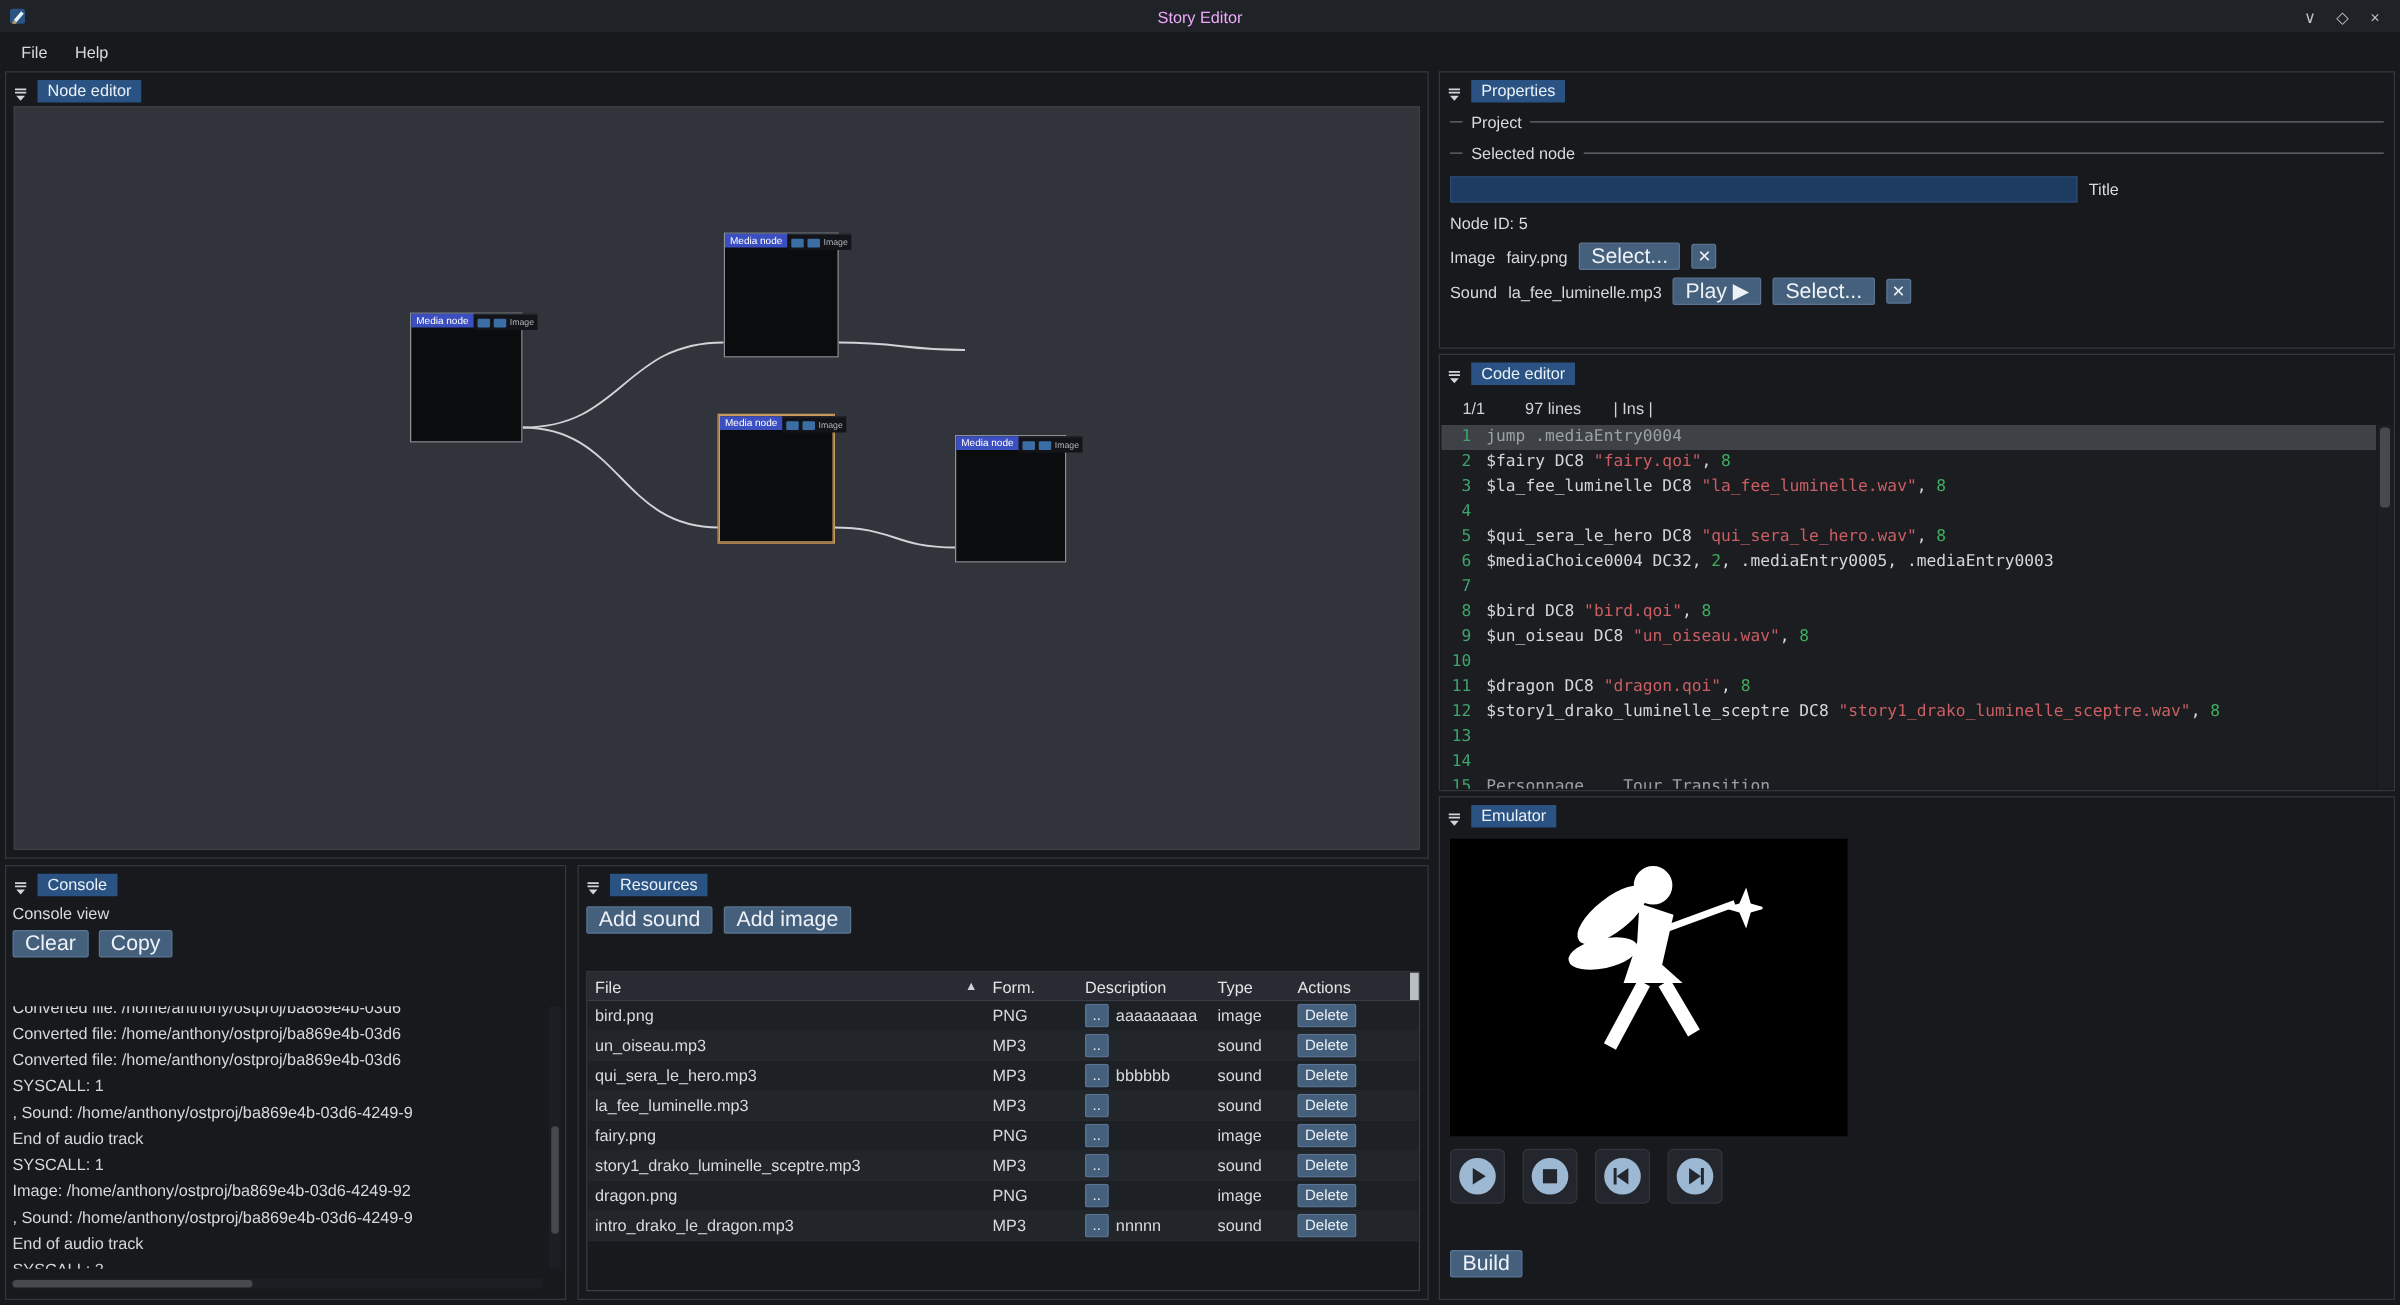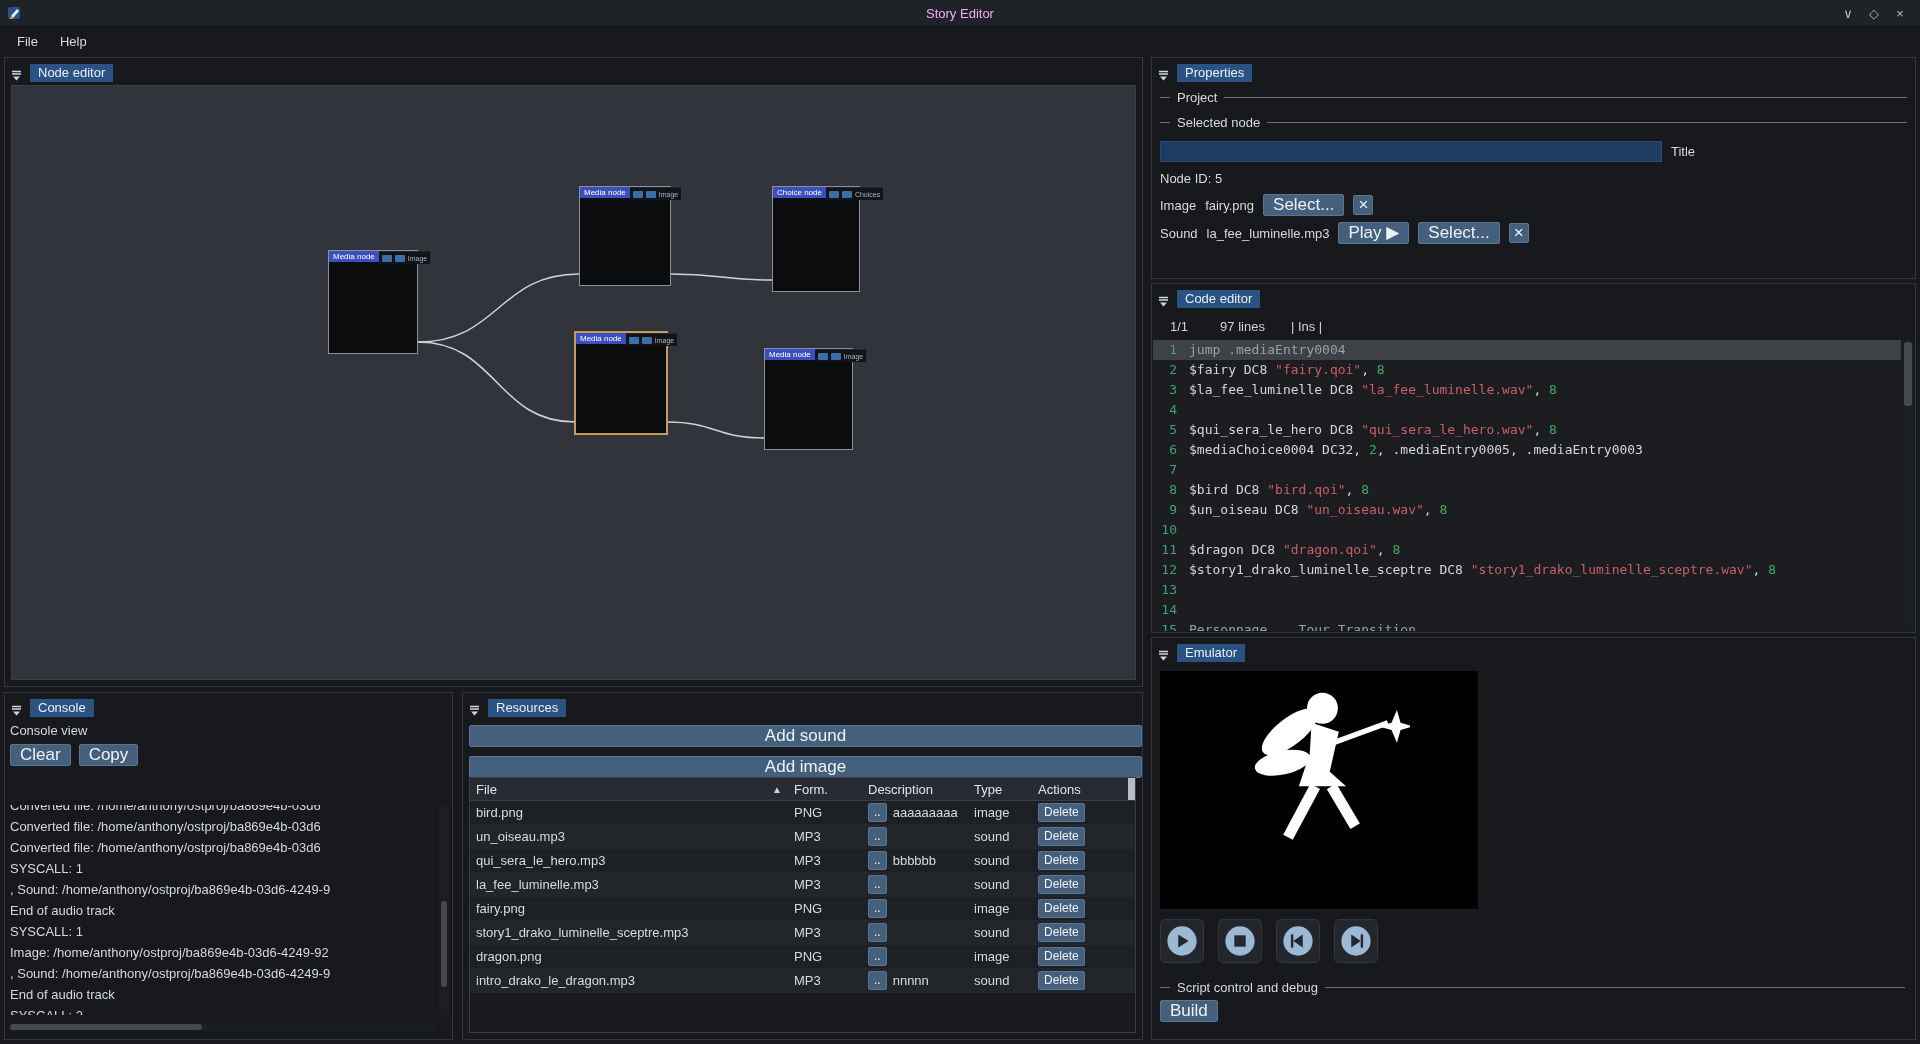--- a/index.html
+++ b/index.html
@@ -67,21 +67,21 @@
   .console-body { position:absolute; left:0; right:0; top:24px; bottom:0; font-size:13px; }
   .console-view-label { margin:6px 0 0 5px; }
   .console-btns { display:flex; gap:8px; margin:6px 0 0 5px; }
   .console-log { position:absolute; left:5px; right:18px; top:88px; bottom:24px; overflow:hidden; line-height:21px; white-space:nowrap; color:#d6d9dc; }
   .console-log .console-line:first-child { margin-top:-10px; }
   .console-vscroll { right:3px; top:88px; bottom:24px; width:10px; }
   .console-hscroll { left:5px; right:18px; bottom:8px; }
 
   
   .res-body { position:absolute; left:0; right:0; top:24px; bottom:0; font-size:13px; }
-  .res-btns { display:flex; gap:9px; margin:8px 0 0 6px;flex-direction:column; }
+  .res-btns { display:flex; gap:9px; margin:8px 0 0 6px; }
   .res-table { position:absolute; left:6px; right:6px; top:60px; bottom:6px; border:1px solid #3a3e44; background:#17191d; overflow:hidden; }
   .res-header { display:flex; background:#282b31; height:23px; border-bottom:1px solid #3a3e44; align-items:center; }
   .res-header .cell { color:#e2e5e8; }
   .cell { padding:0 6px; overflow:hidden; white-space:nowrap; display:flex; align-items:center; gap:6px; }
   .c-file { width:318px; flex:none; justify-content:flex-start; }
   .c-file .sort { margin-left:auto; font-size:10px; color:#cfd3d8; }
   .c-form { width:74px; flex:none; }
   .c-desc { width:106px; flex:none; }
   .c-type { width:64px; flex:none; }
   .c-actions { width:96px; flex:none; }
@@ -162,31 +162,20 @@
                 <path d="M34 52 L60 42 L54 64 Z" fill="#0b0c0e"></path>
                 <rect x="42" y="71" width="3" height="12"></rect>
                 <rect x="52" y="71" width="3" height="12"></rect>
               </g>
             </svg>
           </div>
           <div class="gnode-footer">
             <span class="chip"></span>
             <span class="chip"></span>
             <span class="gnode-footer-text">Image</span>
-          </div>
-        </div>
-        <div class="gnode" style="left: 760px; top: 100px; width: 88px; height: 106px;">
-          <div class="gnode-title">Choice node</div>
-          <div class="gnode-body">
-            <div class="gnode-choice-text">Content</div>
-          </div>
-          <div class="gnode-footer">
-            <span class="chip"></span>
-            <span class="chip"></span>
-            <span class="gnode-footer-text">Choices</span>
           </div>
         </div>
         <div class="gnode selected" style="left: 563px; top: 246px; width: 92px; height: 102px;">
           <div class="gnode-title">Media node</div>
           <div class="gnode-body">
             <svg viewBox="0 0 100 120">
               <g fill="#fff" stroke="#fff">
                 <ellipse cx="34" cy="28" rx="18" ry="7" transform="rotate(-38 34 28)"></ellipse>
                 <ellipse cx="30" cy="45" rx="15" ry="6" transform="rotate(-12 30 45)"></ellipse>
                 <circle cx="52" cy="15" r="8"></circle>
@@ -526,20 +515,17 @@
           <button class="emu-btn">
             <svg width="34" height="34" viewBox="0 0 36 36">
               <circle cx="18" cy="18" r="15.5" fill="#9db8d2"></circle>
               <g fill="#23262c">
                 <polygon points="13,11 23,18 13,25"></polygon>
                 <rect x="23" y="11" width="2.5" height="14"></rect>
               </g>
             </svg>
           </button>
         </div>
-      <div class="group-sep emu-sep">
-          <span>Script control and debug</span>
-        </div>
       <button class="btn build-btn">Build</button>
     </div>
   </section>
 
 </div>
 
 </body></html>

